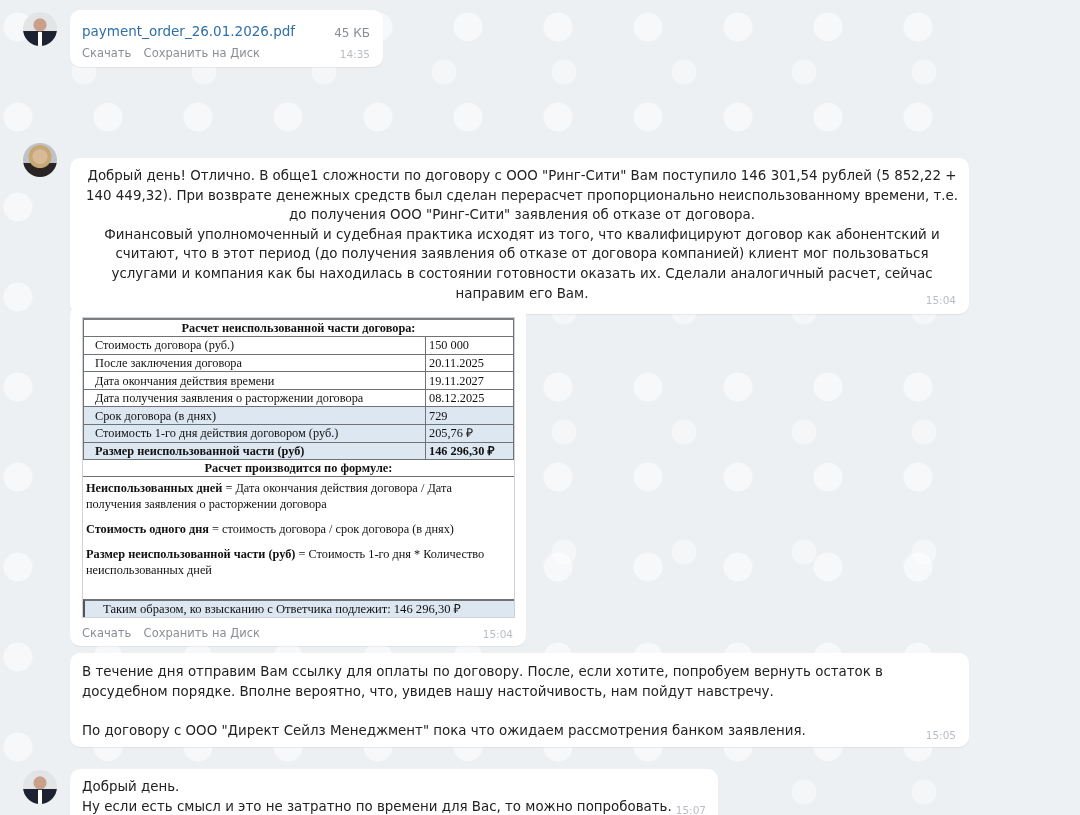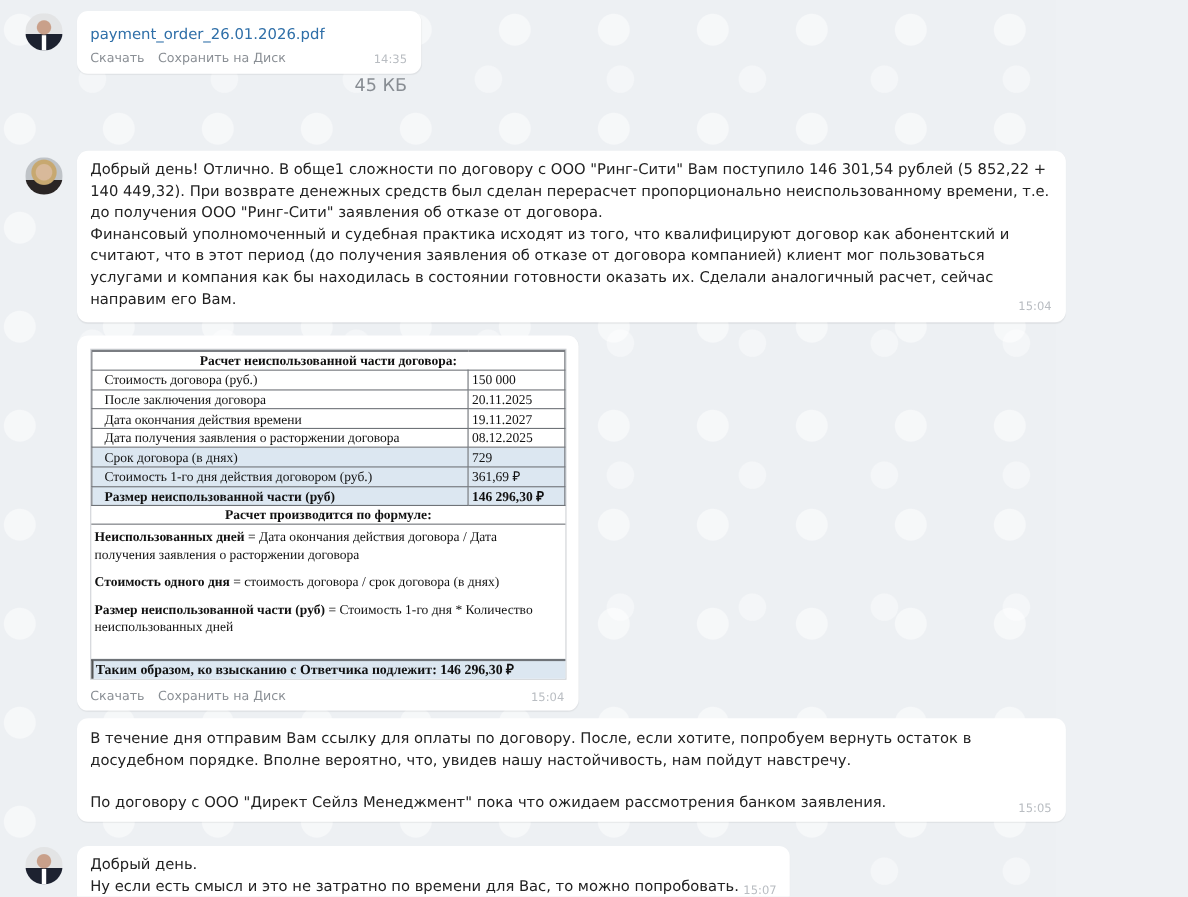--- a/index.html
+++ b/index.html
@@ -26,21 +26,21 @@
       content: ""; position: absolute; left: 15px; top: 20px; width: 4px; height: 14px; background: #fff;
     }
     .avatar.woman { background: radial-gradient(circle at 50% 40%, #d8b99a 0 7px, transparent 8px), radial-gradient(circle at 50% 40%, #c7a870 0 11px, transparent 12px), linear-gradient(to bottom, #bfc3c7 0 60%, #2a2524 60% 100%); }
     .bubble {
       position: absolute; background: #ffffff; border-radius: 10px;
       box-shadow: 0 1px 1px rgba(0,0,0,0.06);
       font-size: 13.4px; line-height: 19.6px;
     }
     .time { color: #b9bdc2; font-size: 10.5px; }
     .file-name { color: #2f6fa8; font-size: 13.5px; }
-    .size { color: #888d93; font-size: 16px; margin-top: 44px; }
+    .size { color: #888d93; font-size: 12px; }
     .actions span { color: #8a8f95; font-size: 11.5px; margin-right: 8px; cursor: pointer; }
     .msg-text { white-space: pre-wrap; }
 
     
     .doc {
       position: absolute; left: 12px; top: 12px; width: 433px; height: 301px;
       background: #fff; border: 1px solid #cfd2d6;
       font-family: "Liberation Serif", serif; font-size: 12.3px; color: #111;
     }
     table.calc { width: 100%; border-collapse: collapse; }
@@ -49,42 +49,42 @@
     table.calc tr.head td { text-align: center; font-weight: bold; padding: 0; border-top: 2px solid #7a7d82; }
     table.calc tr.blue td { background: #dce7f1; }
     table.calc tr.bold td { font-weight: bold; }
     .formula-head { text-align: center; font-weight: bold; border-bottom: 1px solid #6f7378; height: 17px; line-height: 17px; }
     .formula { padding: 3px 4px 0 3px; line-height: 16px; }
     .formula p { margin-bottom: 9px; }
     .formula b { font-weight: bold; }
     .total {
       position: absolute; left: 0; right: 0; bottom: 0; height: 18px;
       background: #dce7f1; border-top: 2px solid #6f7378; border-left: 2px solid #555;
-      font-weight: bold; font-size: 12.6px; line-height: 16px; padding-left: 2px;
+      font-weight: normal; font-size: 12.6px; line-height: 16px; padding-left: 18px;
     }
   </style>
 </head>
 <body>
 
 <div class="chat">
 
   <div class="avatar man" style="left:23px; top:12px;"></div>
   <div class="bubble" style="left:70px; top:10px; width:313px; height:57px;">
 
     <a class="file-name" style="position:absolute; left:12px; top:12px;">payment_order_26.01.2026.pdf</a>
     <span class="size" style="position:absolute; right:13px; top:14px;">45 КБ</span>
     <div class="actions" style="position:absolute; left:12px; top:33px;">
       <span>Скачать</span>
       <span>Сохранить на Диск</span>
     </div>
     <span class="time" style="position:absolute; right:13px; top:35px;">14:35</span>
   </div>
 
   <div class="avatar woman" style="left:23px; top:143px;"></div>
-  <div class="bubble" style="left:70px; top:137px; width:899px; height:156px;">
+  <div class="bubble" style="left:70px; top:158px; width:899px; height:156px;text-align:center;">
     <div class="msg-text" style="position:absolute; left:12px; top:8px; width:880px;">Добрый день! Отлично. В обще1 сложности по договору с ООО "Ринг-Сити" Вам поступило 146 301,54 рублей (5 852,22 +
 140 449,32). При возврате денежных средств был сделан перерасчет пропорционально неиспользованному времени, т.е.
 до получения ООО "Ринг-Сити" заявления об отказе от договора.
 Финансовый уполномоченный и судебная практика исходят из того, что квалифицируют договор как абонентский и
 считают, что в этот период (до получения заявления об отказе от договора компанией) клиент мог пользоваться
 услугами и компания как бы находилась в состоянии готовности оказать их. Сделали аналогичный расчет, сейчас
 направим его Вам.</div>
     <span class="time" style="position:absolute; right:13px; top:133px;">15:04</span>
   </div>
 
@@ -110,21 +110,21 @@
         <tr>
               <td>Дата получения заявления о расторжении договора</td>
               <td class="val">08.12.2025</td>
             </tr>
         <tr class="blue">
               <td>Срок договора (в днях)</td>
               <td class="val">729</td>
             </tr>
         <tr class="blue">
               <td>Стоимость 1-го дня действия договором (руб.)</td>
-              <td class="val">361,69 ₽</td>
+              <td class="val">205,76 ₽</td>
             </tr>
         <tr class="blue bold">
               <td>Размер неиспользованной части (руб)</td>
               <td class="val">146 296,30 ₽</td>
             </tr>
       </tbody>
         </table>
       <div class="formula-head">Расчет производится по формуле:</div>
       <div class="formula">
         <p><b>Неиспользованных дней</b><span> = Дата окончания действия договора / Дата получения заявления о расторжении договора</span></p>

